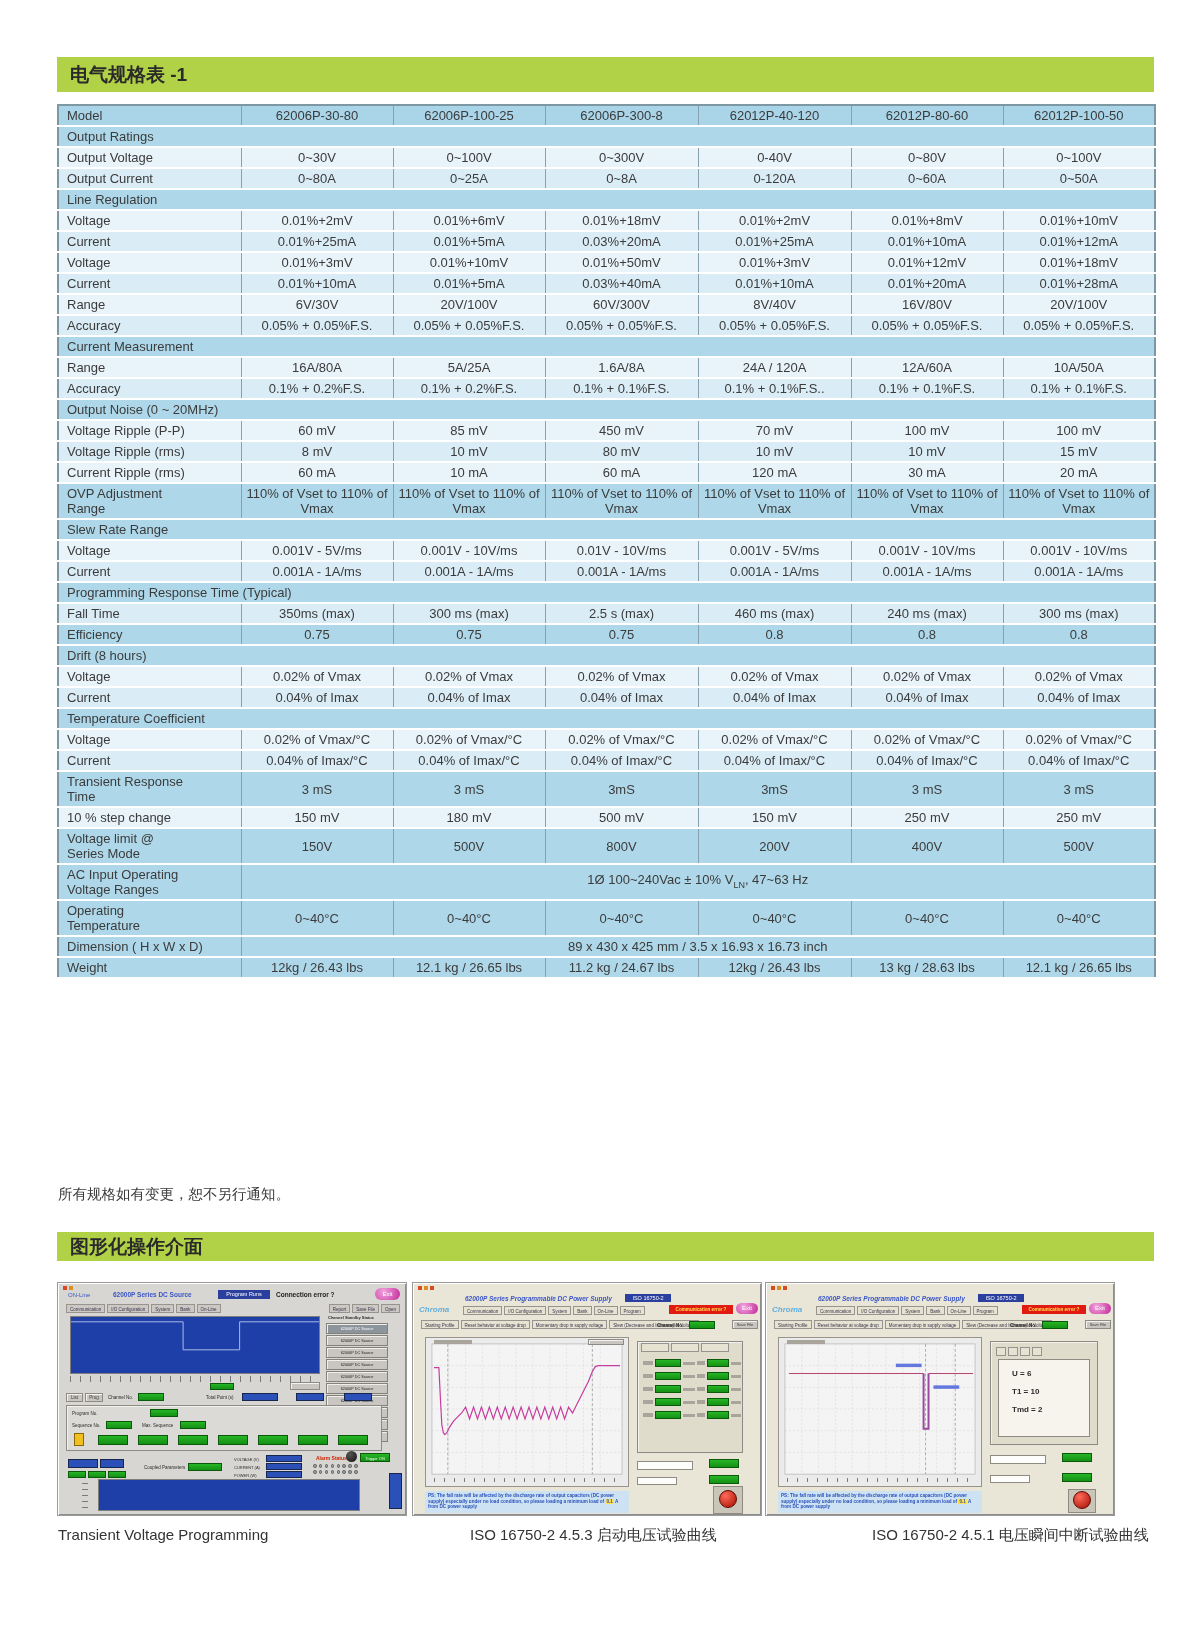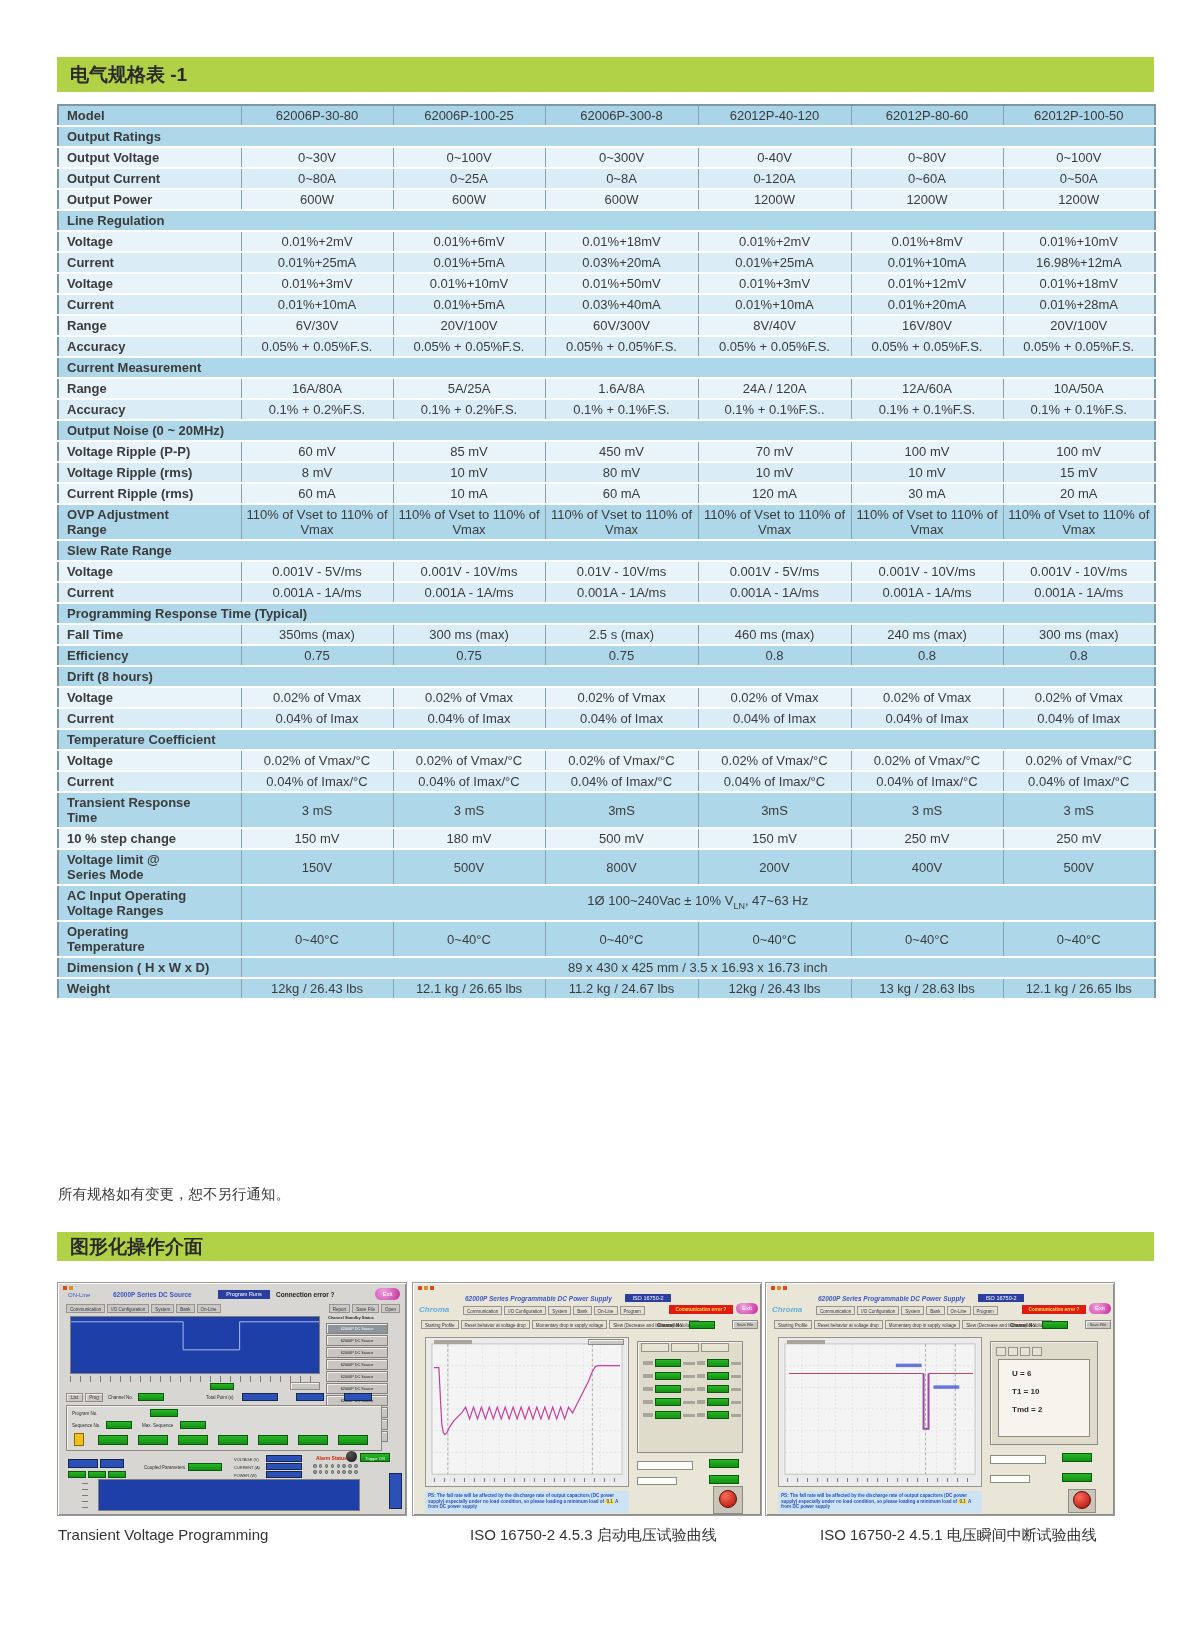--- a/index.html
+++ b/index.html
@@ -7,32 +7,32 @@
         font-family:"Liberation Sans",sans-serif;color:#3b3b3b;overflow:hidden;}
   .bar{position:absolute;left:57px;width:1097px;background:#b1d147;color:#2a2a2a;
        font-size:19px;font-weight:bold;box-sizing:border-box;padding-left:13px;}
   #bar1{top:57px;height:35px;line-height:35px;}
   #bar2{top:1232px;height:29px;line-height:29px;}
 
   
   table#spec{position:absolute;left:57px;top:104px;width:1097px;border-collapse:collapse;
              table-layout:fixed;font-size:13px;color:#3b3b3b;border:2px solid #7d97a3;}
   #spec td{padding:2px 4px;vertical-align:middle;line-height:15px;border-bottom:2px solid #fff;}
-  #spec td.lbl{text-align:left;padding-left:8px;white-space:pre-line;font-weight:bold;}
+  #spec td.lbl{text-align:left;padding-left:8px;white-space:pre-line;}
   #spec td.val{text-align:center;border-left:1px solid #87a2ae;}
   #spec tr.head td{background:#aad5e9;}
   #spec tr.sect td{background:#aed8ea;text-align:left;padding-left:8px;}
   #spec tr.h td{background:#aed8ea;}
   #spec tr.a td{background:#e8f3fa;}
   #spec tr.b td{background:#daecf6;}
   .subtxt{font-size:9px;vertical-align:sub;}
 
   .footnote{position:absolute;left:58px;top:1185px;font-size:14.5px;color:#3b3b3b;}
   .caption{position:absolute;top:1526px;font-size:15px;color:#333;}
-  #cap1{left:58px;} #cap2{left:470px;} #cap3{left:820px;}
+  #cap1{left:58px;} #cap2{left:470px;} #cap3{left:872px;}
 
   
   .win{position:absolute;top:1282px;width:350px;height:234px;box-sizing:border-box;
        border:1px solid #9a9a9a;box-shadow:inset 1px 1px 0 #fff, inset -1px -1px 0 #8d8d8d;}
   #win1{left:57px;background:#d8d6d2;}
   #win2{left:412px;background:#eae6d7;}
   #win3{left:765px;background:#eae6d7;}
   .win *{position:absolute;box-sizing:border-box;}
   .dots{left:5px;top:3px;width:18px;height:5px;display:flex;gap:2px;}
   .dots i{position:static;width:4px;height:4px;background:#d84b20;}
@@ -115,49 +115,40 @@
         </tr>
         <tr class="b">
           <td class="lbl">Output Current</td>
           <td class="val">0~80A</td>
           <td class="val">0~25A</td>
           <td class="val">0~8A</td>
           <td class="val">0-120A</td>
           <td class="val">0~60A</td>
           <td class="val">0~50A</td>
         </tr>
-        <tr class="a">
-          <td class="lbl">Output Power</td>
-          <td class="val">600W</td>
-          <td class="val">600W</td>
-          <td class="val">600W</td>
-          <td class="val">1200W</td>
-          <td class="val">1200W</td>
-          <td class="val">1200W</td>
-        </tr>
         <tr class="sect">
           <td class="lbl" colspan="7">Line Regulation</td>
         </tr>
         <tr class="a">
           <td class="lbl">Voltage</td>
           <td class="val">0.01%+2mV</td>
           <td class="val">0.01%+6mV</td>
           <td class="val">0.01%+18mV</td>
           <td class="val">0.01%+2mV</td>
           <td class="val">0.01%+8mV</td>
           <td class="val">0.01%+10mV</td>
         </tr>
         <tr class="b">
           <td class="lbl">Current</td>
           <td class="val">0.01%+25mA</td>
           <td class="val">0.01%+5mA</td>
           <td class="val">0.03%+20mA</td>
           <td class="val">0.01%+25mA</td>
           <td class="val">0.01%+10mA</td>
-          <td class="val">16.98%+12mA</td>
+          <td class="val">0.01%+12mA</td>
         </tr>
         <tr class="a">
           <td class="lbl">Voltage</td>
           <td class="val">0.01%+3mV</td>
           <td class="val">0.01%+10mV</td>
           <td class="val">0.01%+50mV</td>
           <td class="val">0.01%+3mV</td>
           <td class="val">0.01%+12mV</td>
           <td class="val">0.01%+18mV</td>
         </tr>

